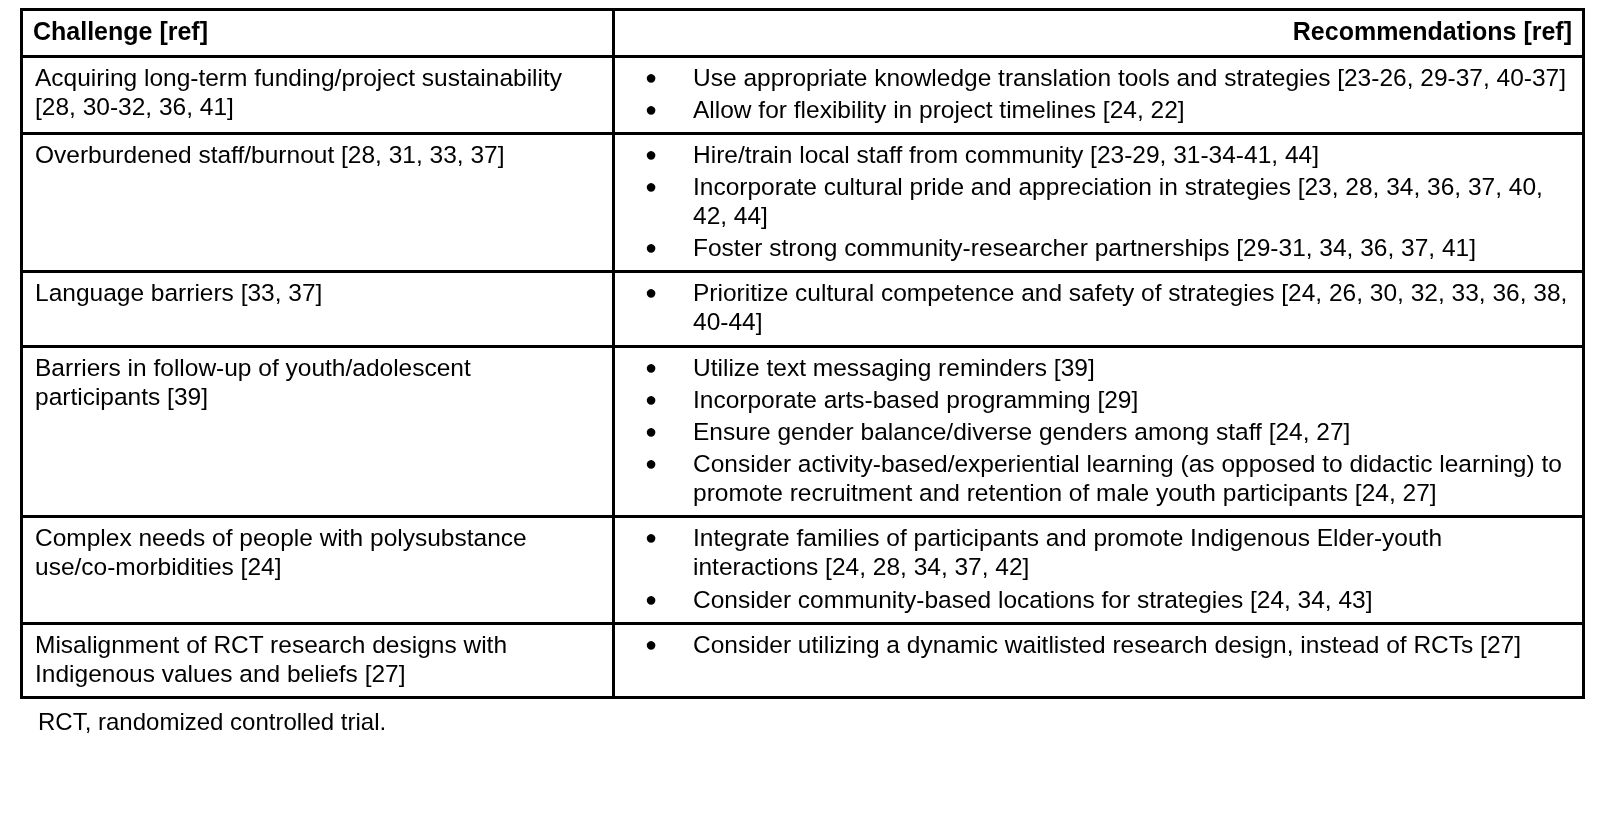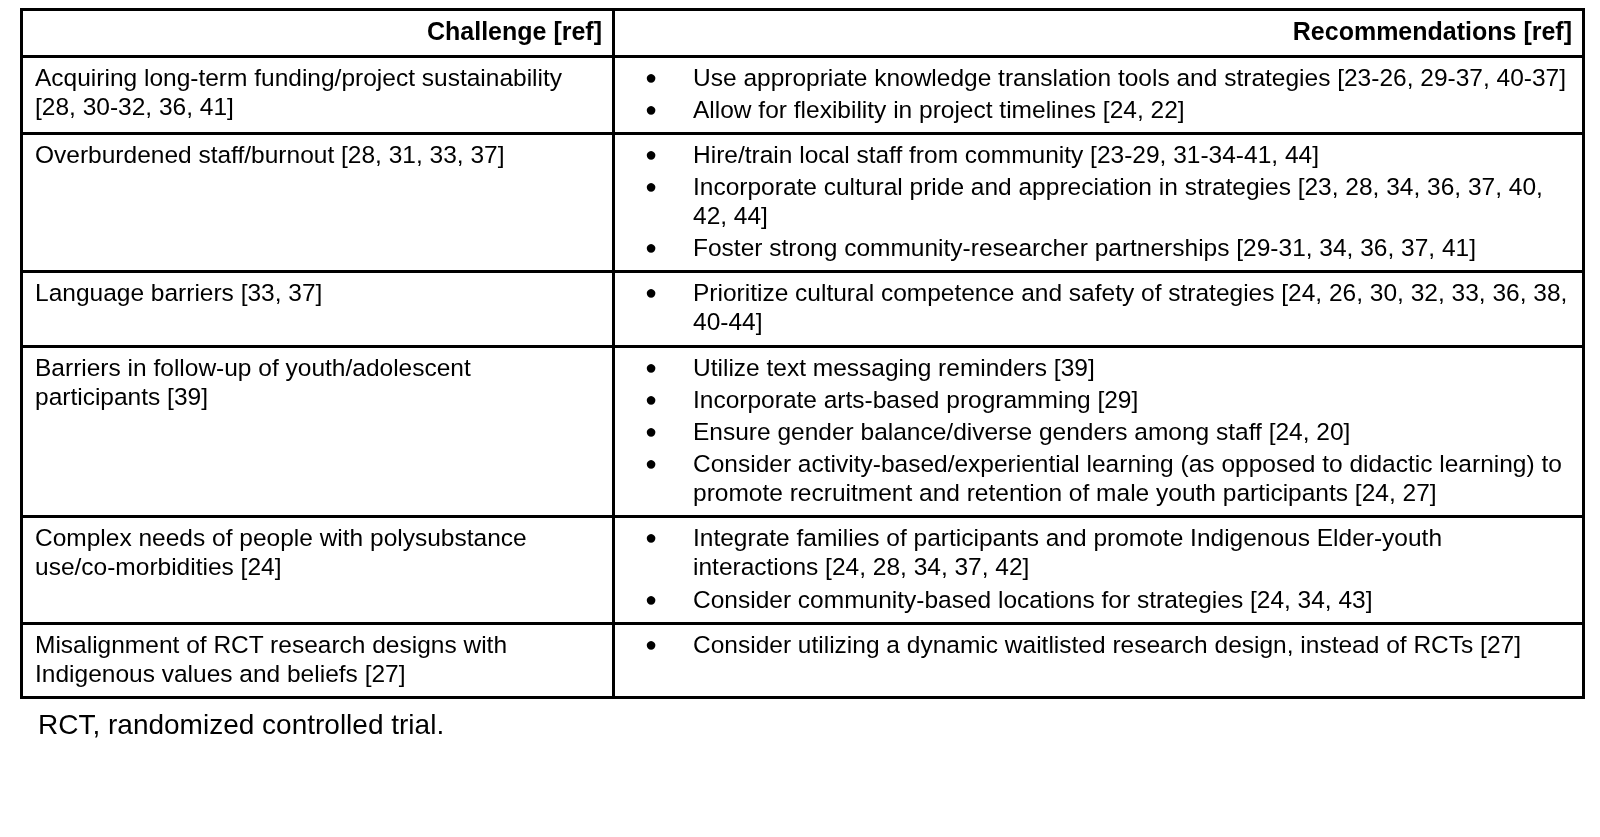--- a/index.html
+++ b/index.html
@@ -34,21 +34,21 @@
   thead th {
     border-bottom: 3px solid #000;
     border-right: 3px solid #000;
     font-size: 25px;
     font-weight: bold;
     padding: 6px 10px 8px 10px;
     line-height: 1.18;
     vertical-align: middle;
   }
   thead th:last-child { border-right: none; text-align: right; }
-  th.th-challenge { text-align: right; }
+  th.th-challenge { text-align: left; }
   th.th-recommend { text-align: center; }
 
   tbody td {
     border-top: 3px solid #000;
     border-right: 3px solid #000;
     vertical-align: top;
     font-size: 24.5px;
     line-height: 1.19;
     padding: 5px 10px 8px 10px;
   }
@@ -70,21 +70,21 @@
   ul.rec-list li:last-child { margin-bottom: 0; }
   ul.rec-list li .bullet-mark {
     position: absolute;
     left: 24px;
     top: 0;
     font-size: 20px;
     line-height: 1.42;
   }
 
   .footnote {
-    font-size: 28px;
+    font-size: 24px;
     line-height: 1.2;
     padding: 9px 0 0 18px;
   }
 </style>
 </head>
 <body>
 
 <div id="page">
 
   <table class="data-table">
@@ -125,21 +125,21 @@
               <li><span class="bullet-mark">●</span><span class="rec-text">Prioritize cultural competence and safety of strategies [24, 26, 30, 32, 33, 36, 38, 40-44]</span></li>
             </ul>
           </td>
         </tr>
         <tr>
           <td class="challenge-cell">Barriers in follow-up of youth/adolescent participants [39]</td>
           <td class="recommend-cell">
             <ul class="rec-list">
               <li><span class="bullet-mark">●</span><span class="rec-text">Utilize text messaging reminders [39]</span></li>
               <li><span class="bullet-mark">●</span><span class="rec-text">Incorporate arts-based programming [29]</span></li>
-              <li><span class="bullet-mark">●</span><span class="rec-text">Ensure gender balance/diverse genders among staff [24, 20]</span></li>
+              <li><span class="bullet-mark">●</span><span class="rec-text">Ensure gender balance/diverse genders among staff [24, 27]</span></li>
               <li><span class="bullet-mark">●</span><span class="rec-text">Consider activity-based/experiential learning (as opposed to didactic learning) to promote recruitment and retention of male youth participants [24, 27]</span></li>
             </ul>
           </td>
         </tr>
         <tr>
           <td class="challenge-cell">Complex needs of people with polysubstance use/co-morbidities [24]</td>
           <td class="recommend-cell">
             <ul class="rec-list">
               <li><span class="bullet-mark">●</span><span class="rec-text">Integrate families of participants and promote Indigenous Elder-youth interactions [24, 28, 34, 37, 42]</span></li>
               <li><span class="bullet-mark">●</span><span class="rec-text">Consider community-based locations for strategies [24, 34, 43]</span></li>

